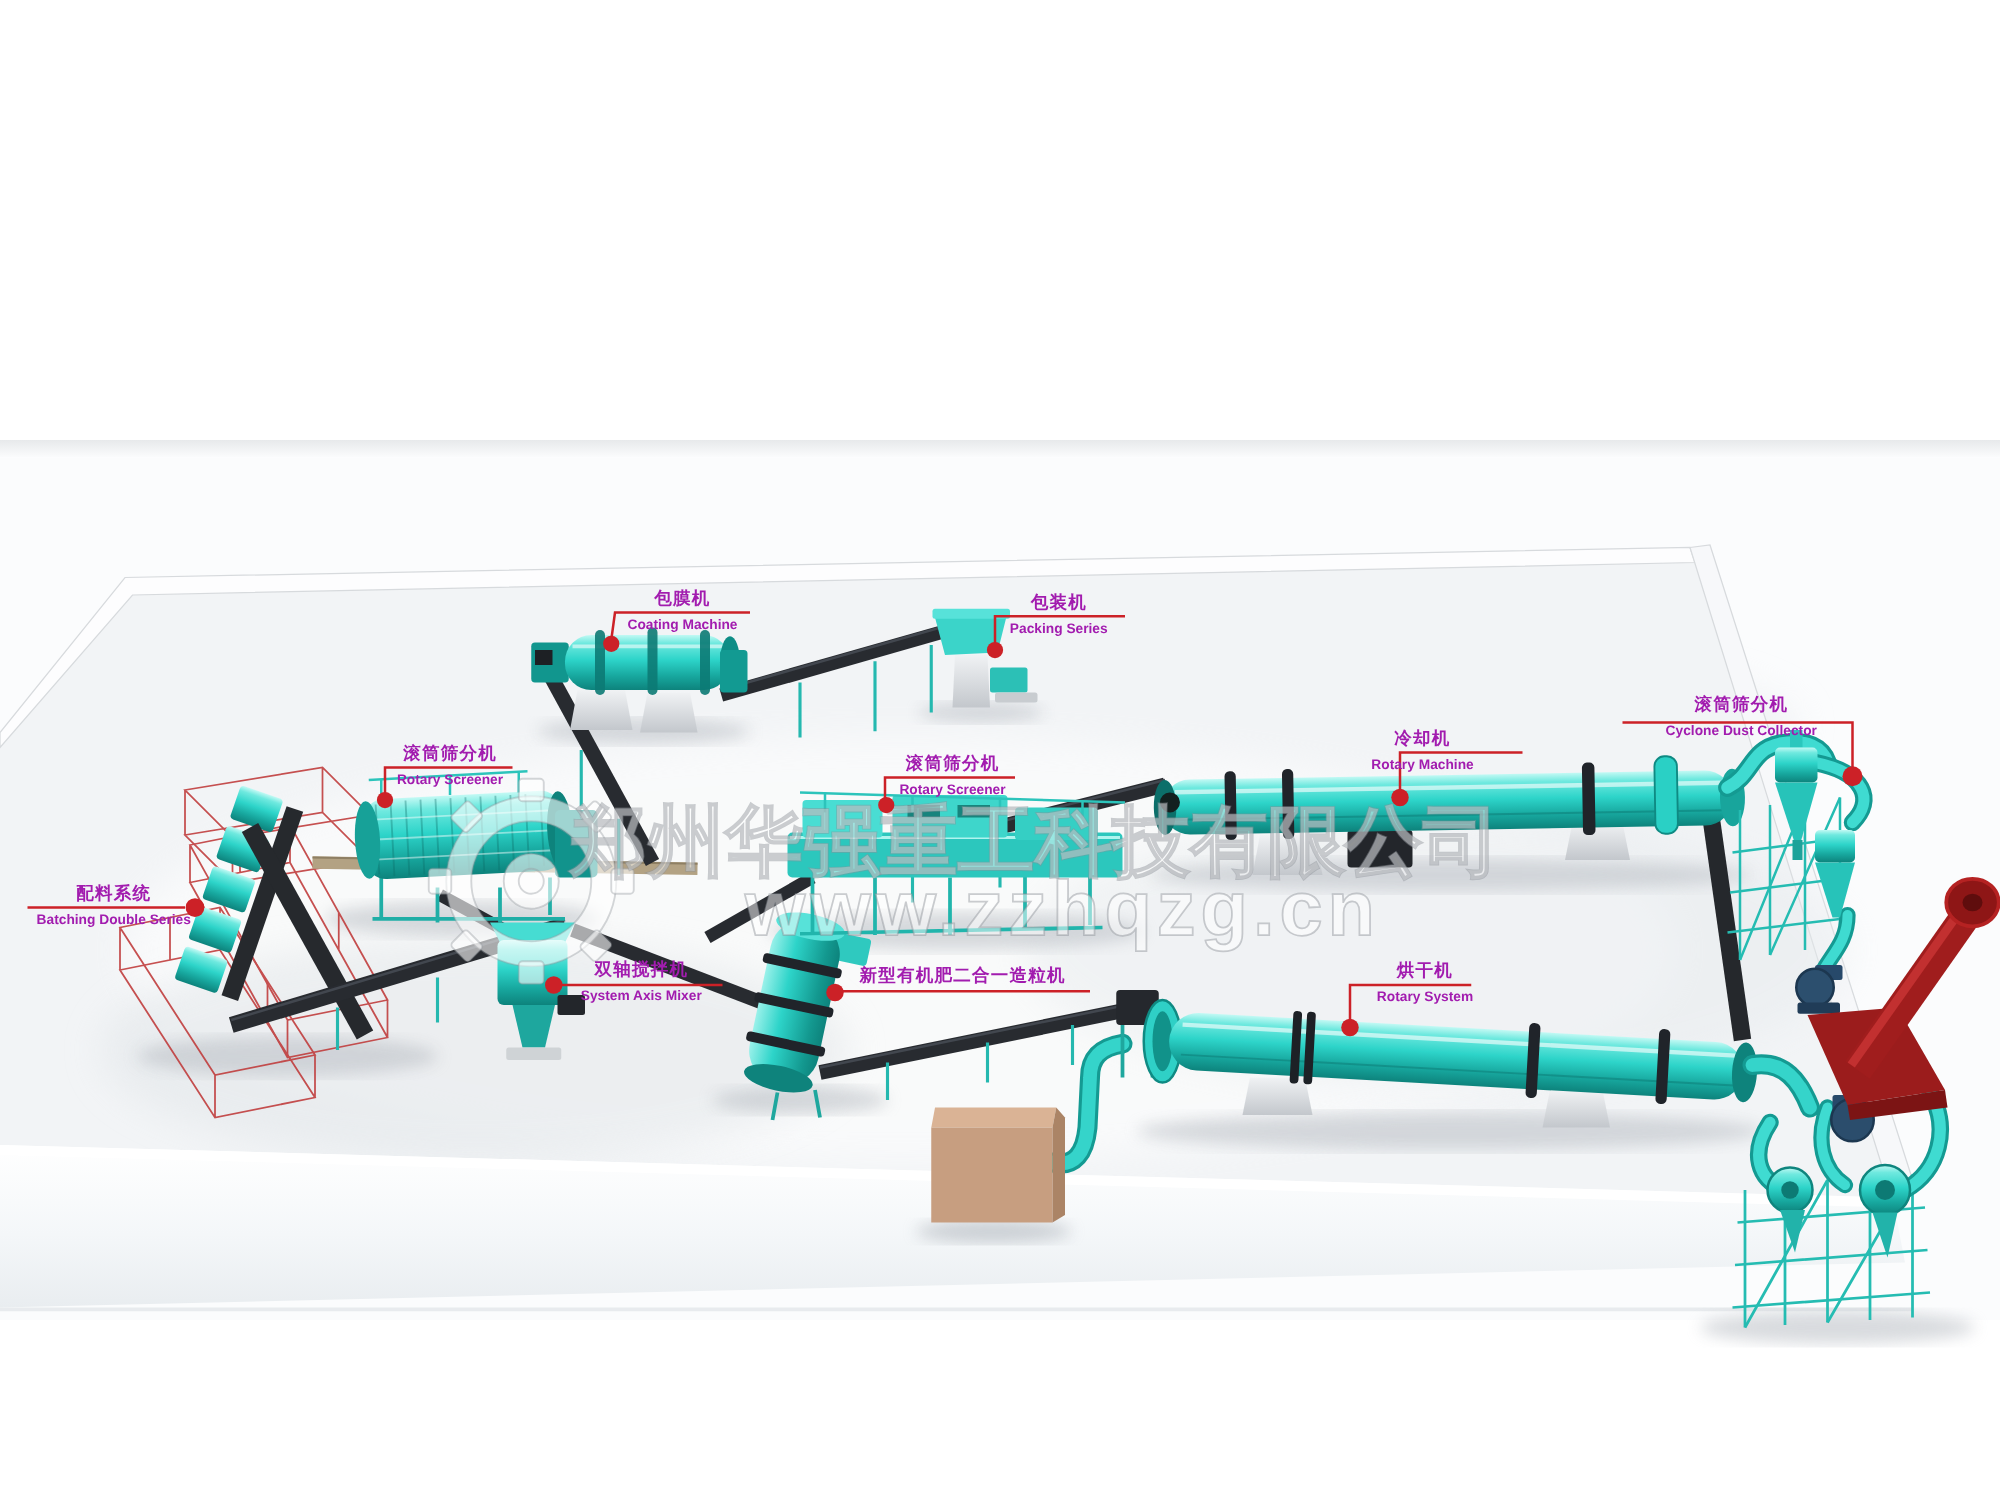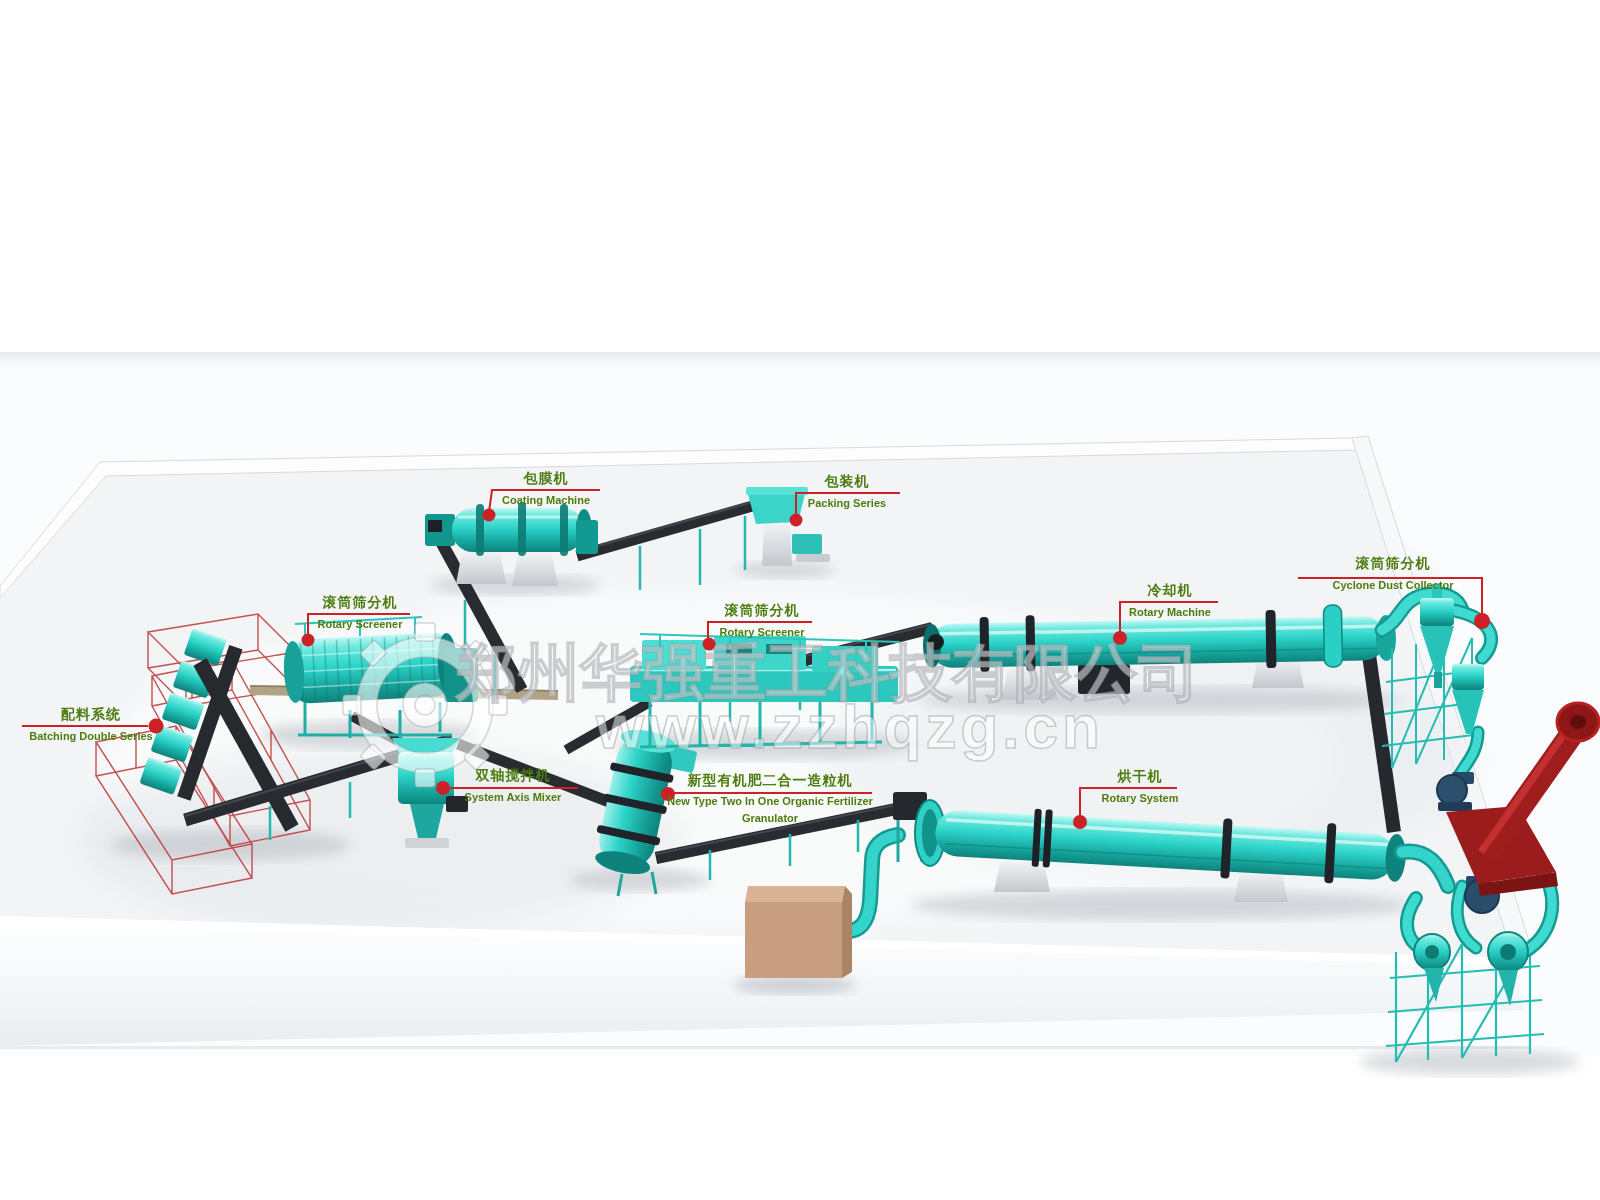--- a/index.html
+++ b/index.html
@@ -1,20 +1,20 @@
 <!DOCTYPE html>
 <html><head>
 <meta charset="utf-8">
 <style>
   html,body{margin:0;padding:0;background:#fff}
   .scene{position:relative;width:1600px;height:1200px;overflow:hidden;background:#fff;
          font-family:"Liberation Sans","DejaVu Sans",sans-serif}
   .scene svg{position:absolute;left:0;top:0}
   .eq-label{position:absolute;transform:translateX(-50%);text-align:center;
-            color:#4d7c0f;font-weight:bold;z-index:6;pointer-events:none}
+            color:#a21caf;font-weight:bold;z-index:6;pointer-events:none}
   .eq-label .zh{font-size:14px;letter-spacing:1px;line-height:20px;white-space:nowrap}
   .eq-label .en{font-size:11px;line-height:18px;white-space:nowrap;margin-top:3px}
   .eq-label--wrap .en{white-space:normal;width:240px;margin:3px auto 0;line-height:17px}
 </style>
 </head>
 <body>
 
 <div class="scene">
 
 <svg width="1600" height="1200" viewBox="0 0 1600 1200">
@@ -379,23 +379,22 @@
 <div class="eq-label" style="left:91px;top:704px">
   <div class="zh">配料系统</div>
   <div class="en">Batching Double Series</div>
 </div>
 <div class="eq-label" style="left:513px;top:765px">
   <div class="zh">双轴搅拌机</div>
   <div class="en">System Axis Mixer</div>
 </div>
 <div class="eq-label eq-label--wrap" style="left:770px;top:770px">
   <div class="zh">新型有机肥二合一造粒机</div>
-  <div class="en">New Type Two In One Organic Fertilizer Granulator</div>
-</div>
-<div class="eq-label" style="left:1170px;top:580px">
+</div>
+<div class="eq-label" style="left:1138px;top:580px">
   <div class="zh">冷却机</div>
   <div class="en">Rotary Machine</div>
 </div>
 <div class="eq-label" style="left:1140px;top:766px">
   <div class="zh">烘干机</div>
   <div class="en">Rotary System</div>
 </div>
 <div class="eq-label" style="left:1393px;top:553px">
   <div class="zh">滚筒筛分机</div>
   <div class="en">Cyclone Dust Collector</div>

